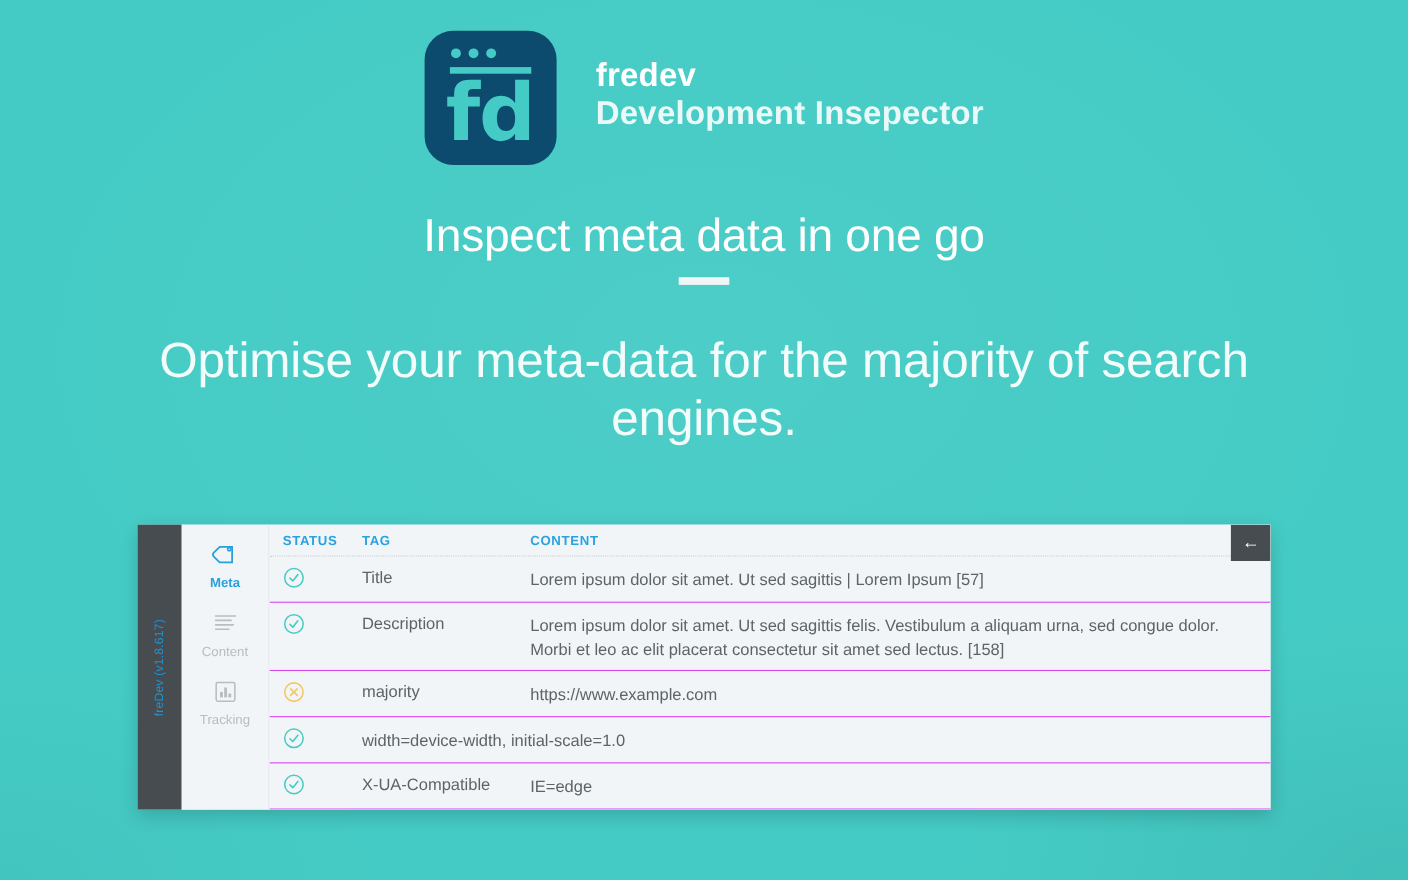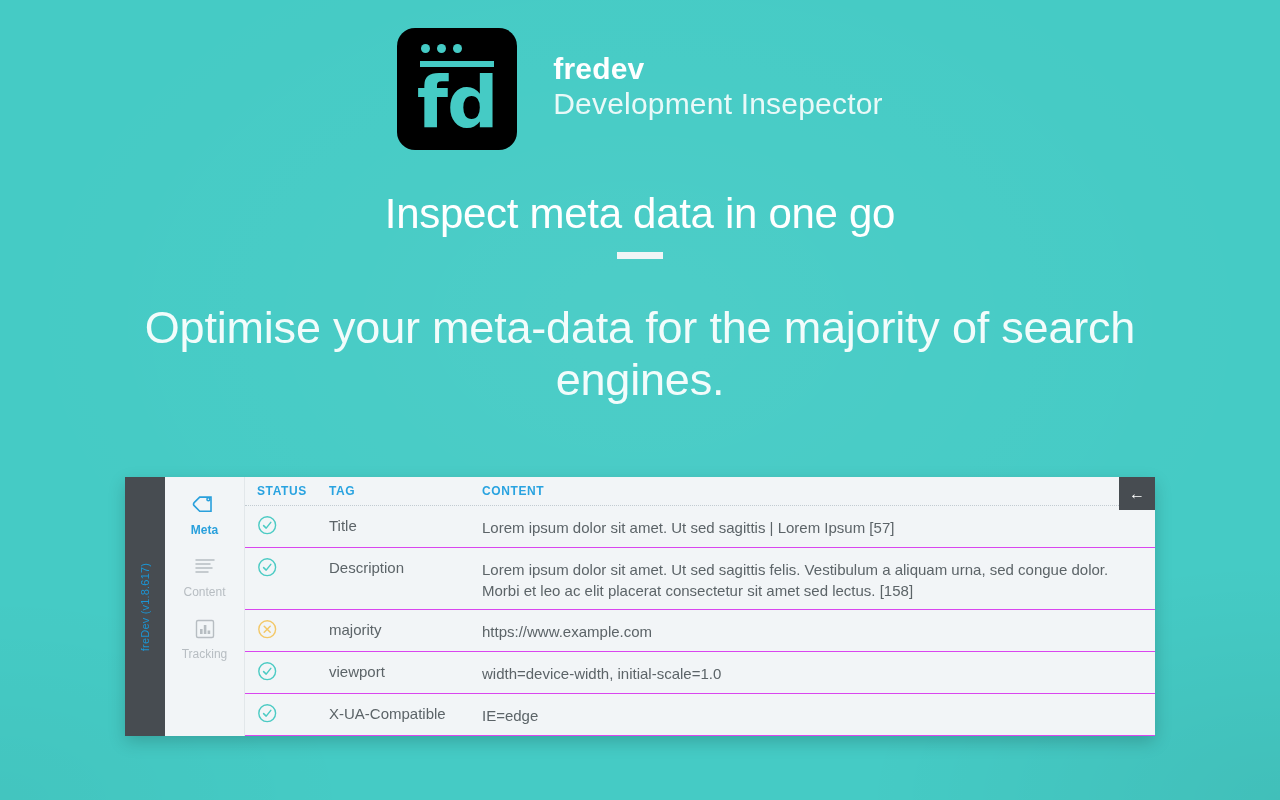--- a/index.html
+++ b/index.html
@@ -21,22 +21,22 @@
   .brand {
     position: absolute;
     top: 28px; left: 0; right: 0;
     display: flex;
     align-items: center;
     justify-content: center;
     gap: 36px;
   }
   .logo-mark {
     width: 120px; height: 122px;
-    background: #000000;
-    border-radius: 18px;
+    background: #0c4a6e;
+    border-radius: 26px;
     position: relative;
     flex: none;
   }
   .logo-dots {
     position: absolute;
     top: 16px; left: 24px;
     display: flex; gap: 7px;
   }
   .logo-dots i {
     display: block;
@@ -64,21 +64,21 @@
   .brand-text { padding-bottom: 4px; }
   .brand-name {
     font-size: 30px;
     font-weight: bold;
     color: #ffffff;
     line-height: 34px;
     letter-spacing: 0.2px;
   }
   .brand-sub {
     font-size: 30px;
-    font-weight: 400;
+    font-weight: 700;
     color: rgba(255,255,255,0.88);
     line-height: 36px;
     letter-spacing: 0.2px;
   }
 
   
   .headline {
     position: absolute;
     top: 190px; left: 0; right: 0;
     text-align: center;
@@ -319,21 +319,20 @@
           <div class="col-tag">majority</div>
           <div class="col-content">https://www.example.com</div>
         </div>
         <div class="row">
           <div class="col-status">
             <svg class="status-ico" width="20" height="20" viewBox="0 0 20 20">
               <circle cx="10.2" cy="10.2" r="8.4" fill="none" stroke="#4ccbc4" stroke-width="1.4"></circle>
               <path d="M6.6 10.6 L9.2 13.1 L13.8 7.4" fill="none" stroke="#4ccbc4" stroke-width="1.5" stroke-linecap="round" stroke-linejoin="round"></path>
             </svg>
           </div>
-          <div class="col-tag">viewport</div>
           <div class="col-content">width=device-width, initial-scale=1.0</div>
         </div>
         <div class="row">
           <div class="col-status">
             <svg class="status-ico" width="20" height="20" viewBox="0 0 20 20">
               <circle cx="10.2" cy="10.2" r="8.4" fill="none" stroke="#4ccbc4" stroke-width="1.4"></circle>
               <path d="M6.6 10.6 L9.2 13.1 L13.8 7.4" fill="none" stroke="#4ccbc4" stroke-width="1.5" stroke-linecap="round" stroke-linejoin="round"></path>
             </svg>
           </div>
           <div class="col-tag">X-UA-Compatible</div>

